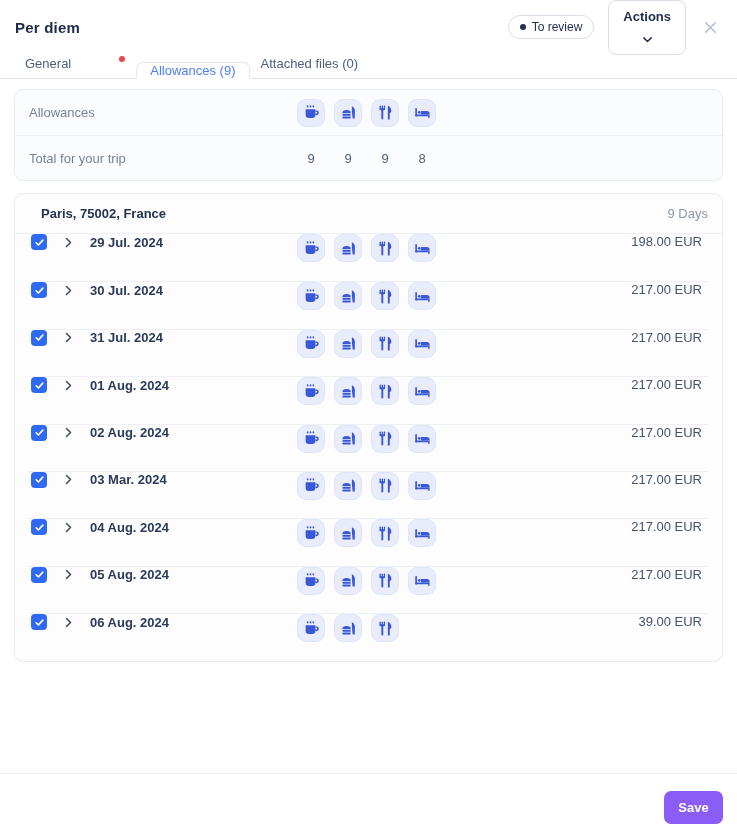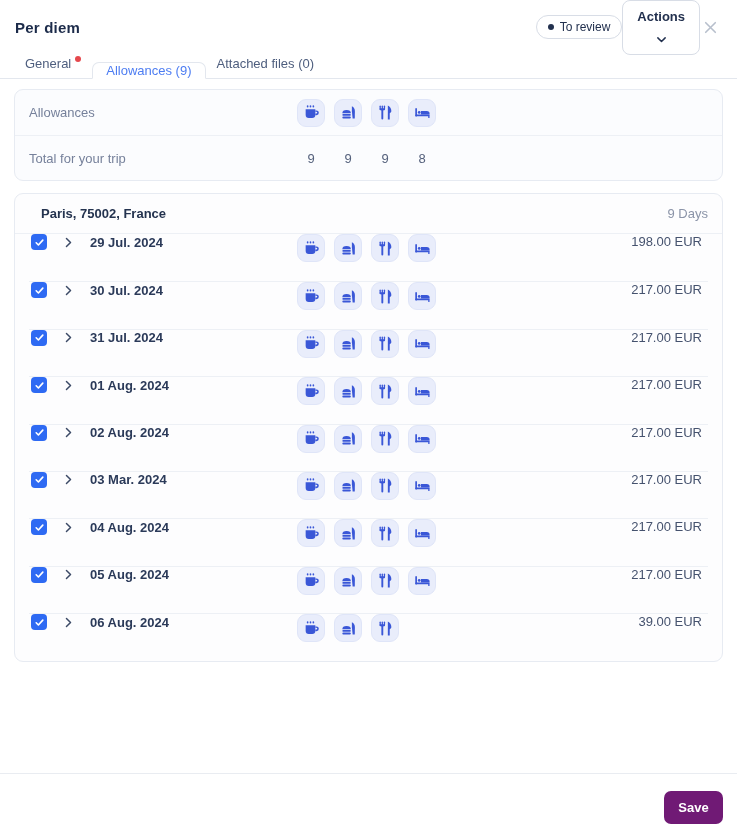--- a/index.html
+++ b/index.html
@@ -4,34 +4,34 @@
 <style>
   * { margin:0; padding:0; box-sizing:border-box; }
   html,body { width:737px; height:831px; background:#fff; overflow:hidden;
     font-family:"Liberation Sans", sans-serif; color:#22304e; }
 
   .page { position:relative; width:737px; height:831px; background:#fff; }
 
   
   .hdr { display:flex; align-items:center; padding:10px 16px 0 15px; height:44px; }
   .hdr h1 { font-size:15px; font-weight:700; color:#1c2b4a; letter-spacing:.2px; }
-  .hdr-right { margin-left:auto; display:flex; align-items:center; }
+  .hdr-right { margin-left:auto; display:flex; align-items:center; gap:14px; }
   .badge { display:inline-flex; align-items:center; gap:6px; border:1px solid #d8dde6;
     border-radius:999px; padding:4px 11px; font-size:12px; color:#22304e; background:#fff; }
   .badge .dot { width:6px; height:6px; border-radius:50%; background:#22304e; }
   .btn-actions { display:inline-flex; align-items:center; gap:9px; background:#fff;
     border:1px solid #d8dde6; border-radius:8px; padding:8px 14px; font-size:13px;
     font-weight:700; color:#22304e; cursor:pointer; font-family:inherit;flex-direction:column; }
   .btn-close { background:none; border:none; cursor:pointer; display:flex; padding:2px; }
 
   
   .tabs { display:flex; align-items:flex-end; padding:0 0 0 14px; margin-top:4px;
     border-bottom:1px solid #e3e7ee; height:31px; }
   .tab { display:flex; align-items:center; padding:7px 11px; font-size:13px;
-    color:#4e5e7e; cursor:pointer; position:relative; }
+    color:#4e5e7e; cursor:pointer; position:relative;gap:44px; }
   .tab.active { border:1px solid #e3e7ee; border-bottom:1px solid #fff; margin-bottom:-1px;
     border-radius:7px 7px 0 0; color:#4d7df2; background:#fff; padding:0 13px; }
   .alert-dot { width:6px; height:6px; border-radius:50%; background:#e5484d;
     margin:-9px 0 0 4px; }
 
   
   .card { border:1px solid #e7ebf2; border-radius:9px; margin:0 14px; }
   .card.summary { margin-top:10px; background:#fbfcfe; }
   .card.trip { margin-top:12px; background:#fdfdfe; }
   .card.total { margin-top:16px; background:#f8fafd; height:44px; display:flex;
@@ -65,21 +65,21 @@
   .chev svg { width:13px; height:13px; }
   .date { margin-left:15px; font-size:13px; font-weight:700; color:#2b3a59; }
   .amount { margin-left:auto; font-size:13px; color:#45526e; }
 
   .total-label { font-size:13px; color:#76819b; }
   .total-amount { margin-left:auto; font-size:13.5px; font-weight:700; color:#1d2b49; }
 
   
   .foot-divider { position:absolute; left:0; right:0; top:773px; height:1px; background:#e9ecf1; }
   .btn-save { position:absolute; right:14px; top:791px; width:59px; height:33px;
-    background:#701a75; color:#fff; border:none; border-radius:7px; font-size:13px;
+    background:#8b5cf6; color:#fff; border:none; border-radius:7px; font-size:13px;
     font-weight:700; cursor:pointer; font-family:inherit; }
 </style>
 </head>
 <body>
 
 <div class="page">
 
   <div class="hdr">
     <h1>Per diem</h1>
     <div class="hdr-right">

